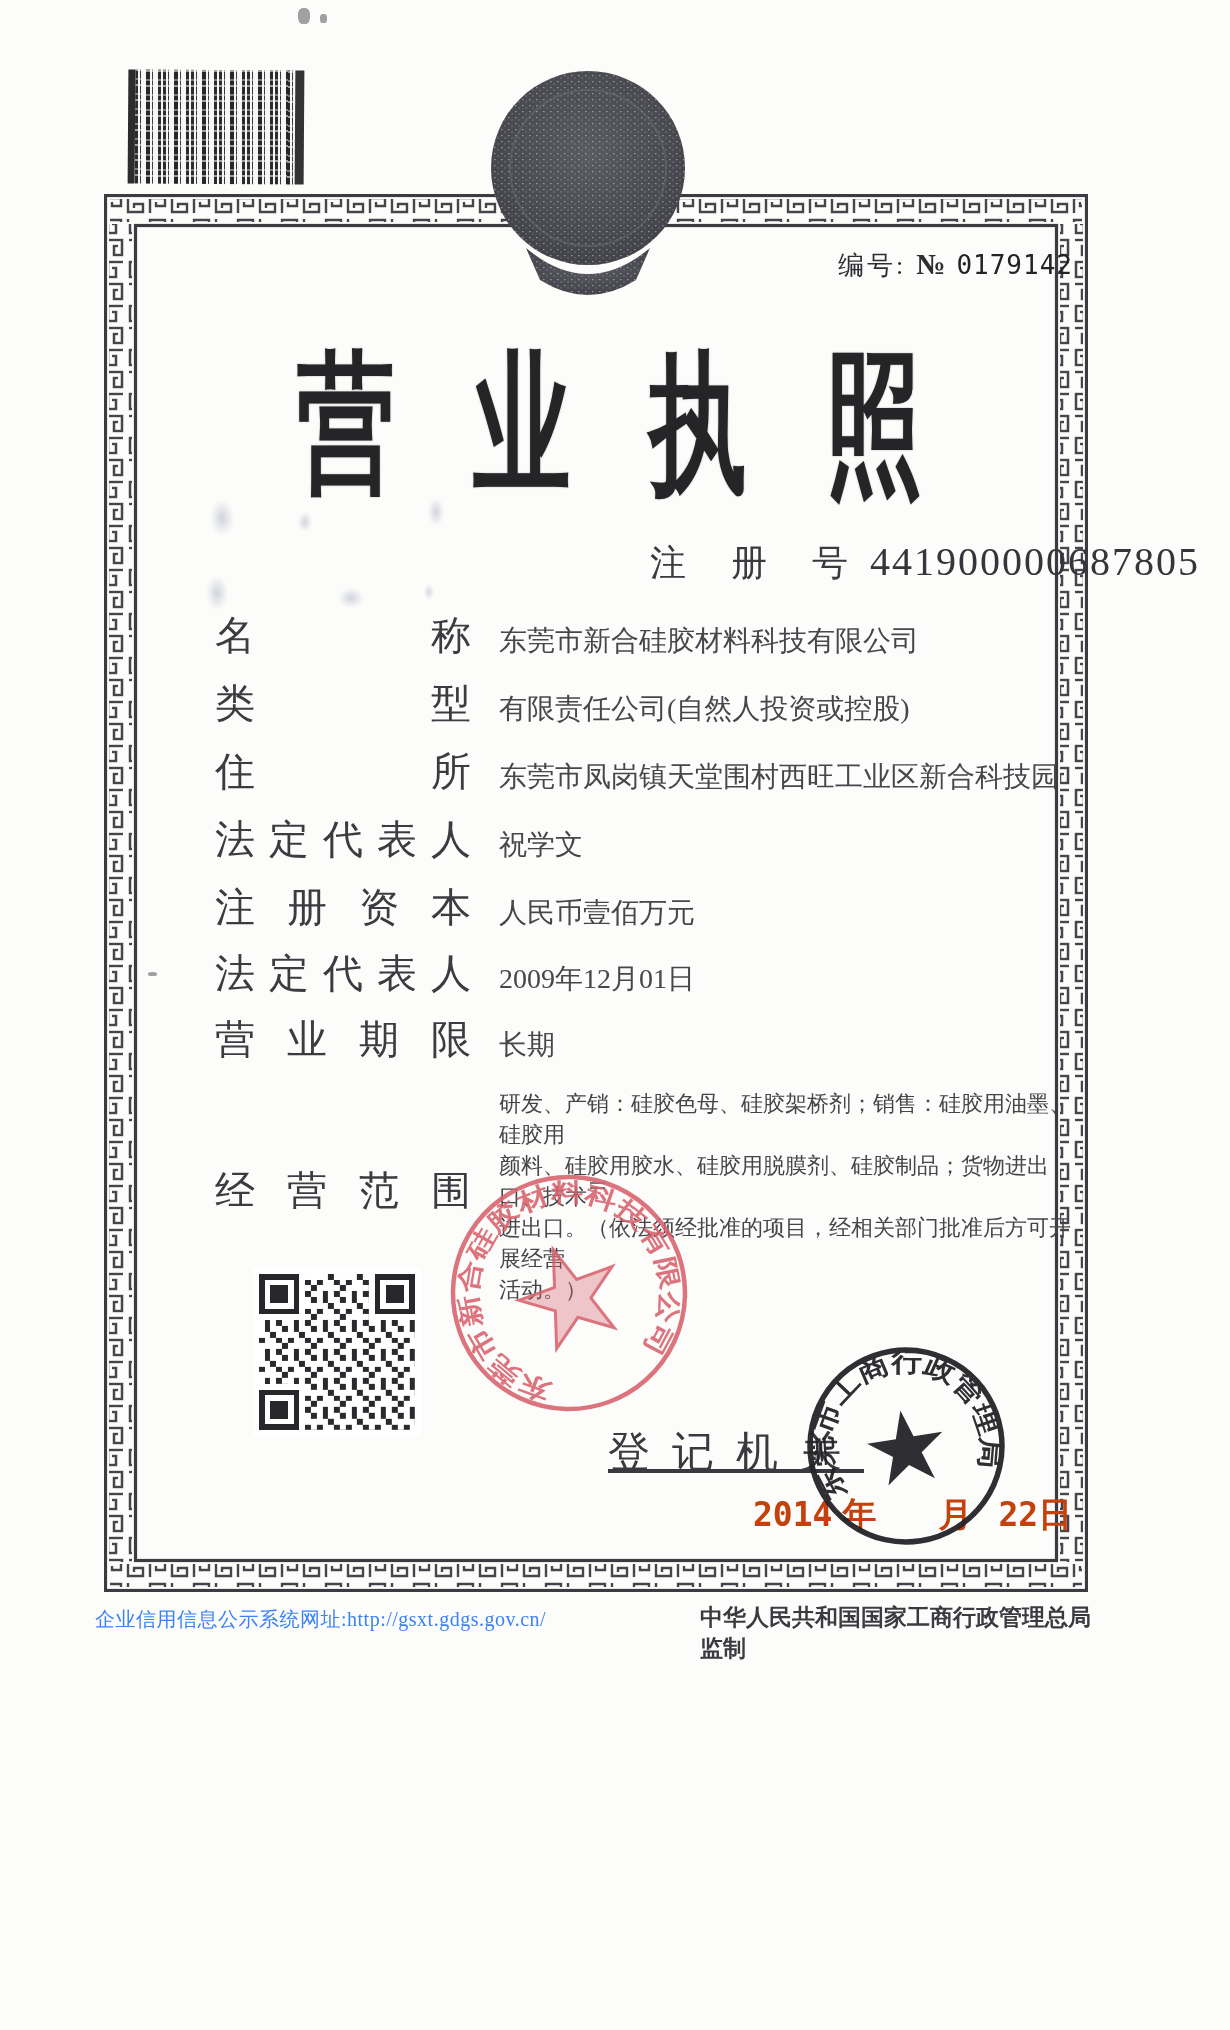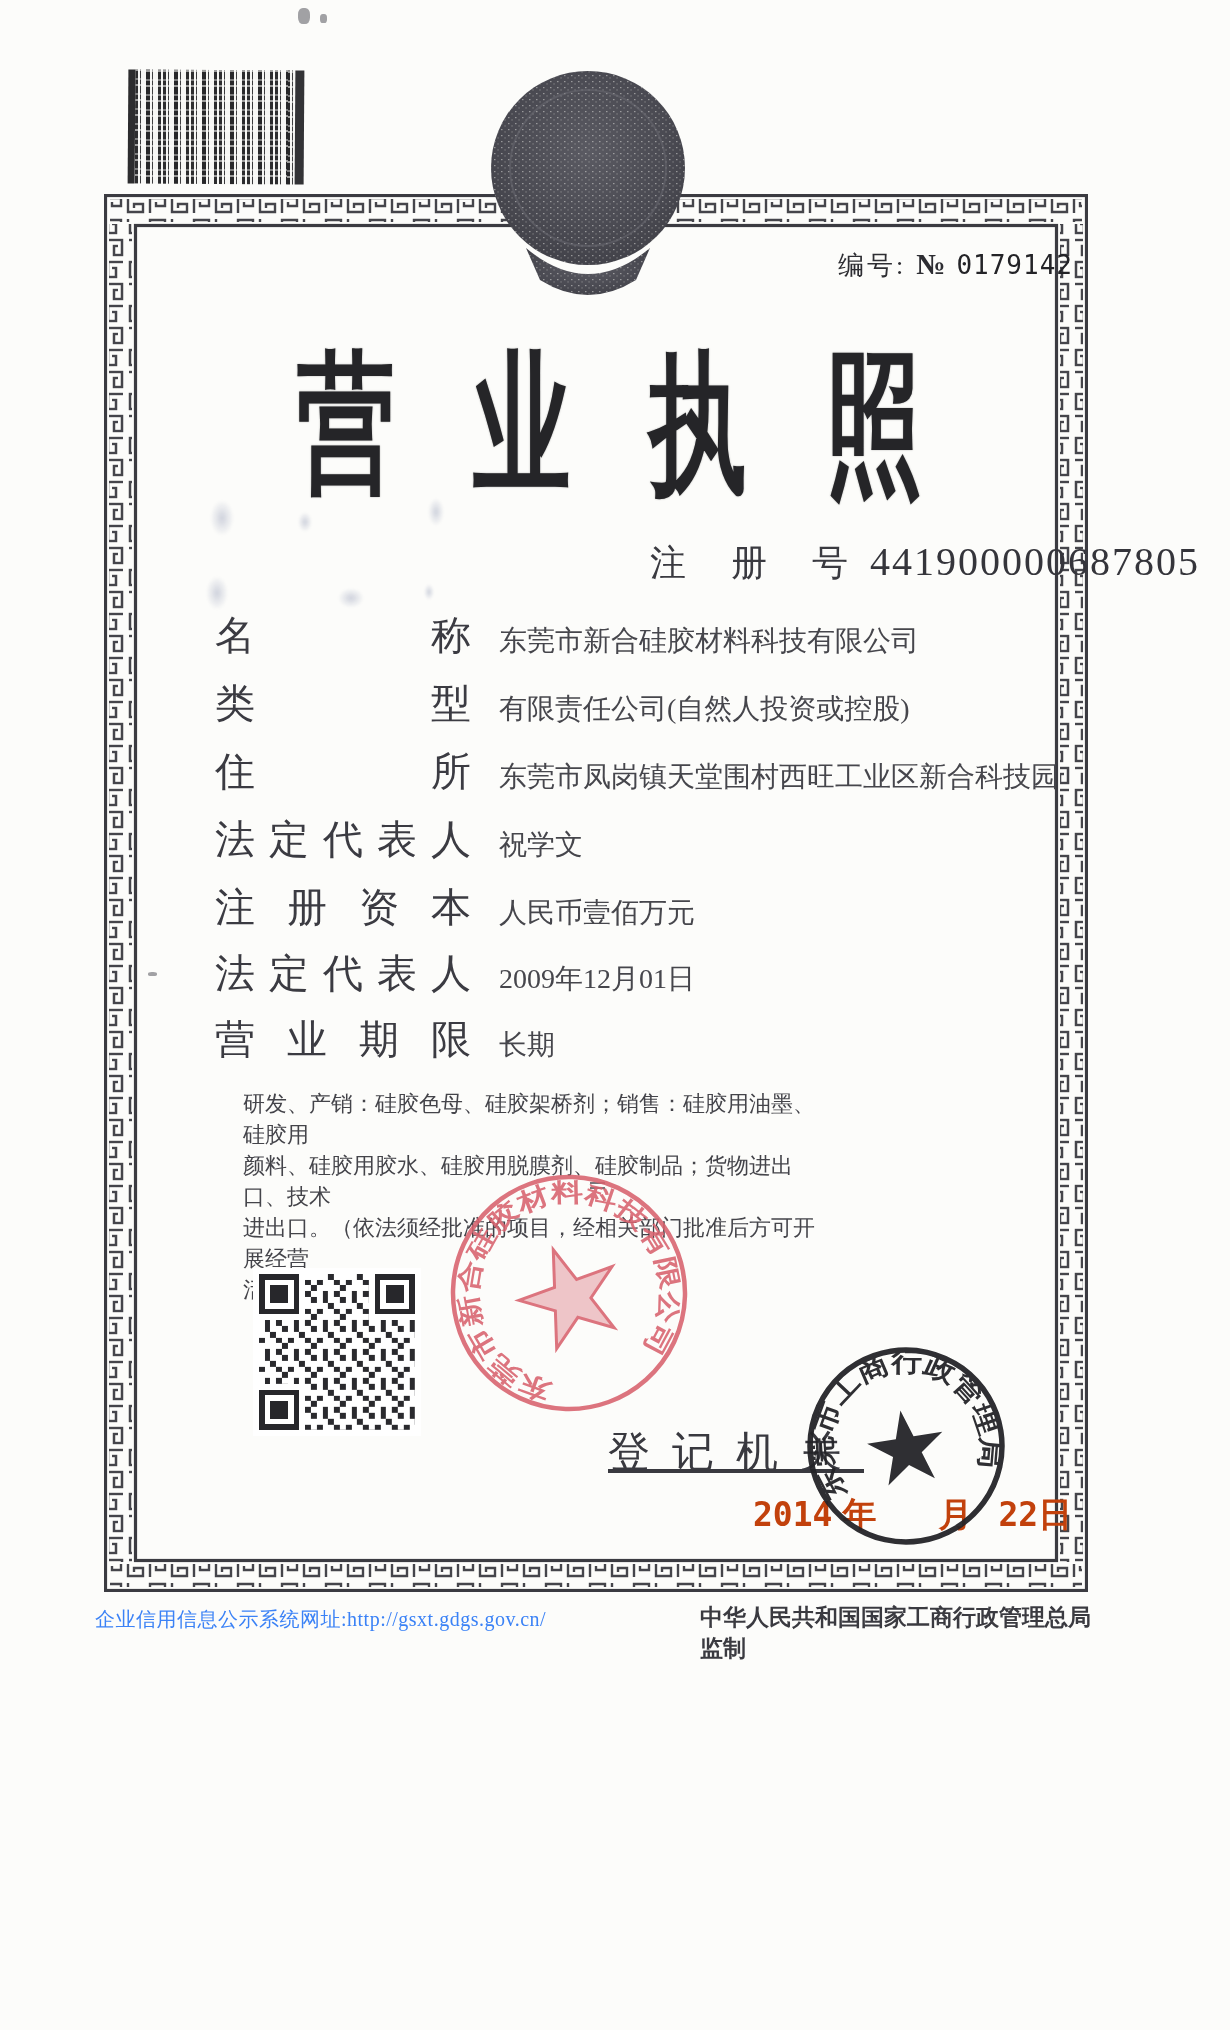--- a/index.html
+++ b/index.html
@@ -159,20 +159,21 @@
   </div>
   <div class="abs row" style="top:950px">
     <div class="lbl">法定代表人</div>
     <div class="val">2009年12月01日</div>
   </div>
   <div class="abs row" style="top:1016px">
     <div class="lbl">营业期限</div>
     <div class="val">长期</div>
   </div>
   <div class="abs row scope" style="top:1076px">
+    <div class="lbl">经营范围</div>
     <div class="val">
       <div>研发、产销：硅胶色母、硅胶架桥剂；销售：硅胶用油墨、硅胶用</div>
       <div>颜料、硅胶用胶水、硅胶用脱膜剂、硅胶制品；货物进出口、技术</div>
       <div>进出口。（依法须经批准的项目，经相关部门批准后方可开展经营</div>
       <div>活动。）</div>
     </div>
   </div>
   <div class="abs scope-mark"></div>
 
   <svg class="abs qr" viewBox="0 0 29 29" xmlns="http://www.w3.org/2000/svg" shape-rendering="crispEdges">

